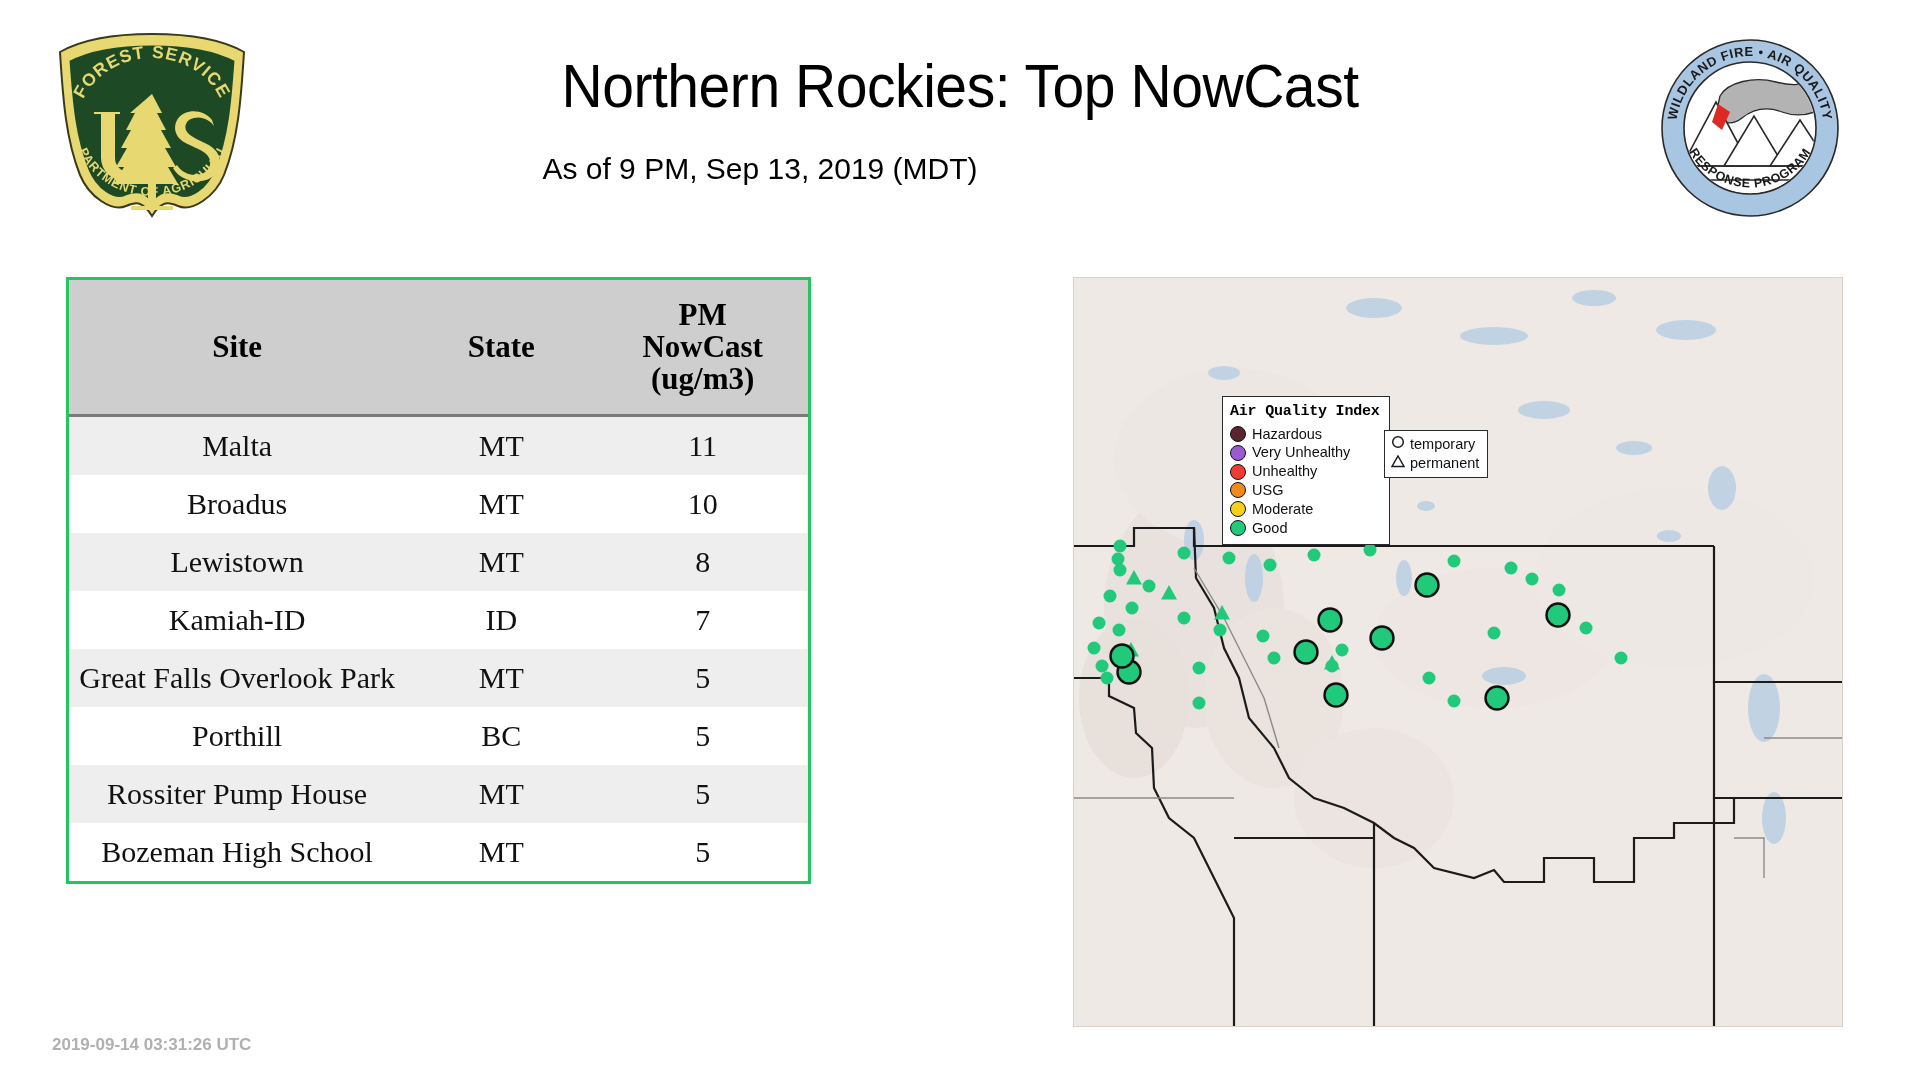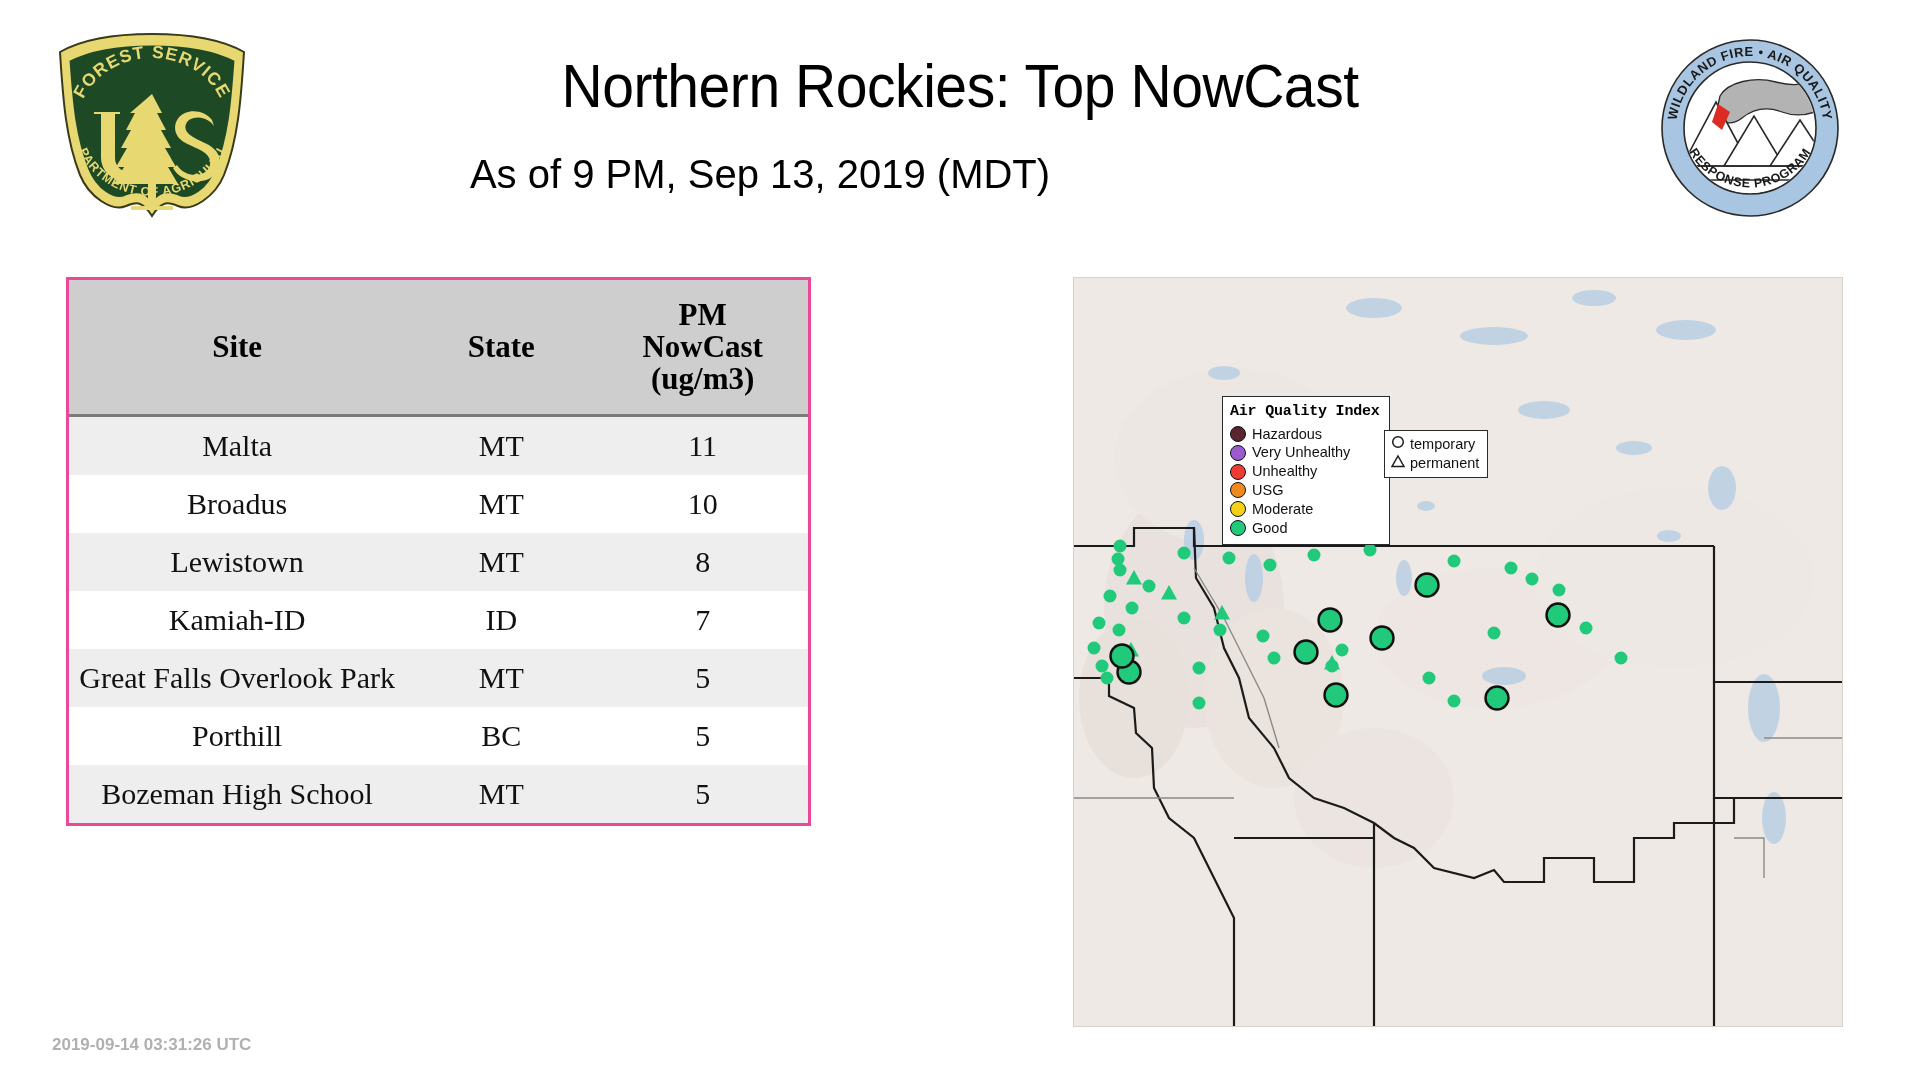--- a/index.html
+++ b/index.html
@@ -17,26 +17,26 @@
     position:absolute;left:0;top:50px;width:1920px;
     text-align:center;
     font-family:"Liberation Sans", sans-serif;
     font-size:62px;font-weight:400;color:#000;
     letter-spacing:-0.5px;
     transform:scaleX(0.92);
   }
   #page-subtitle{
     position:absolute;left:0;top:152px;width:1520px;
     text-align:center;
-    font-size:40px;font-weight:400;color:#000;
+    font-size:30px;font-weight:400;color:#000;
   }
   
   #aqi-table-wrap{
     position:absolute;left:66px;top:277px;width:745px;
-    border:3px solid #ec4899;
+    border:3px solid #22c55e;
     box-sizing:border-box;
     background:#fef9c3;
   }
   table.aqi{
     border-collapse:collapse;width:100%;
     font-family:"Liberation Serif", serif;
   }
   table.aqi thead th{
     background:#cecece;
     color:#000;
@@ -222,20 +222,25 @@
           <td>7</td>
         </tr>
         <tr>
           <td>Great Falls Overlook Park</td>
           <td>MT</td>
           <td>5</td>
         </tr>
         <tr>
           <td>Porthill</td>
           <td>BC</td>
+          <td>5</td>
+        </tr>
+        <tr>
+          <td>Rossiter Pump House</td>
+          <td>MT</td>
           <td>5</td>
         </tr>
         <tr>
           <td>Bozeman High School</td>
           <td>MT</td>
           <td>5</td>
         </tr>
       </tbody>
   </table>
 </div>

